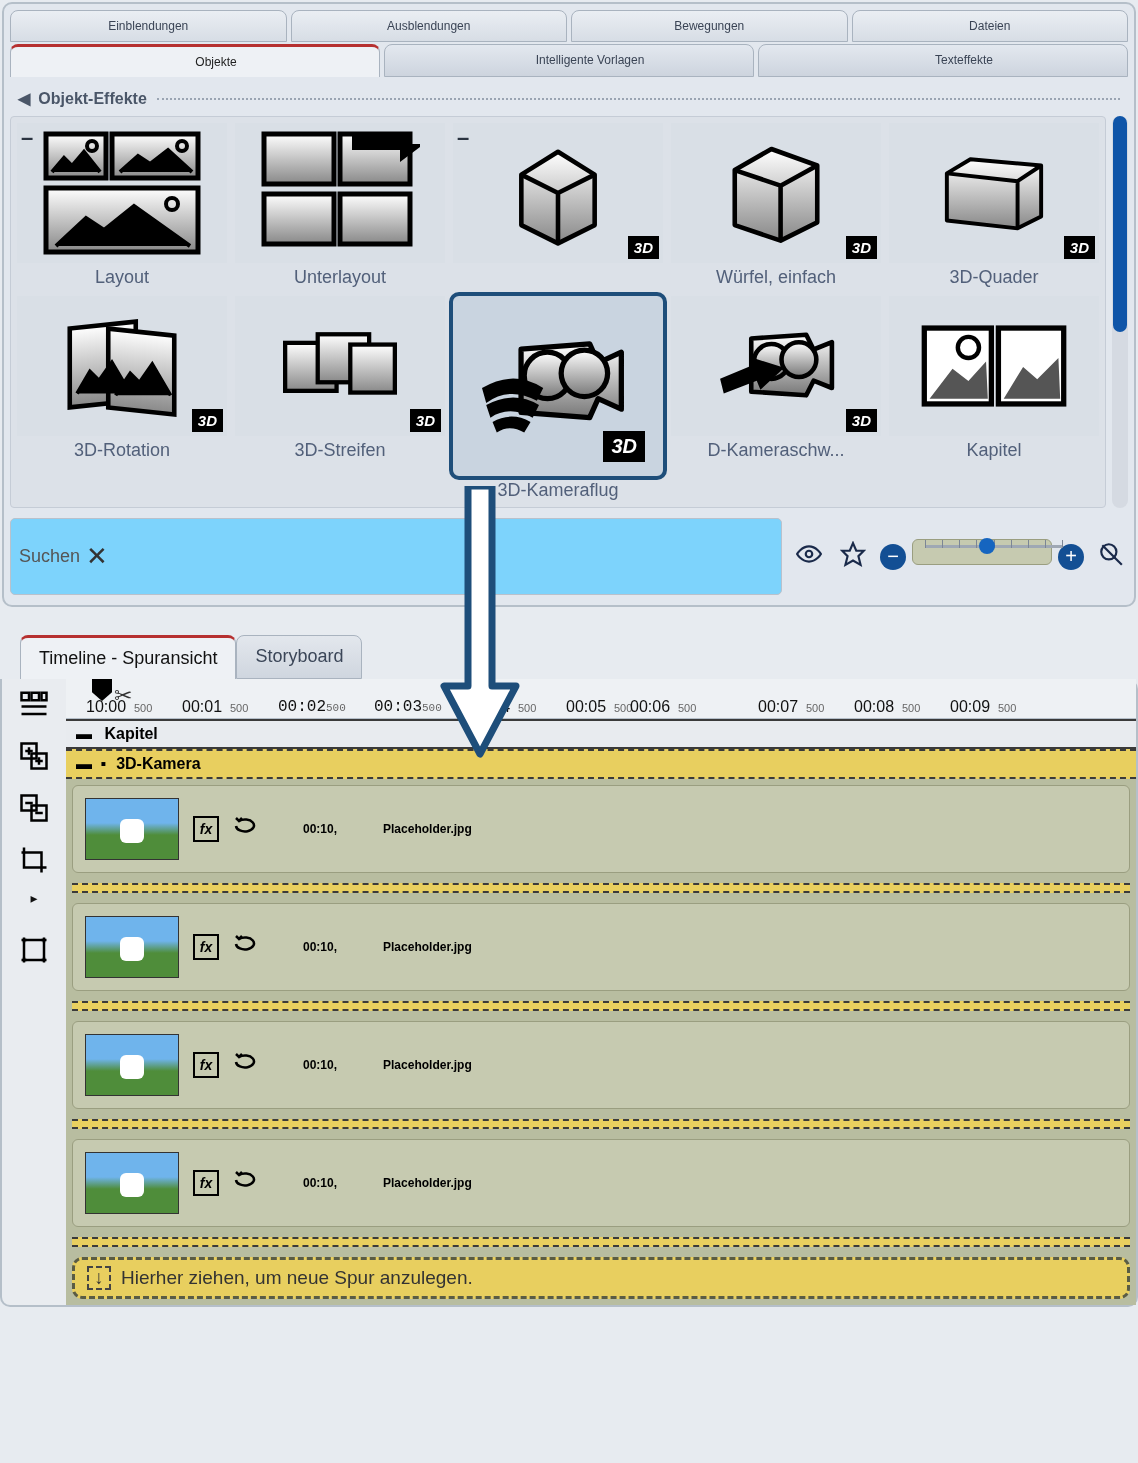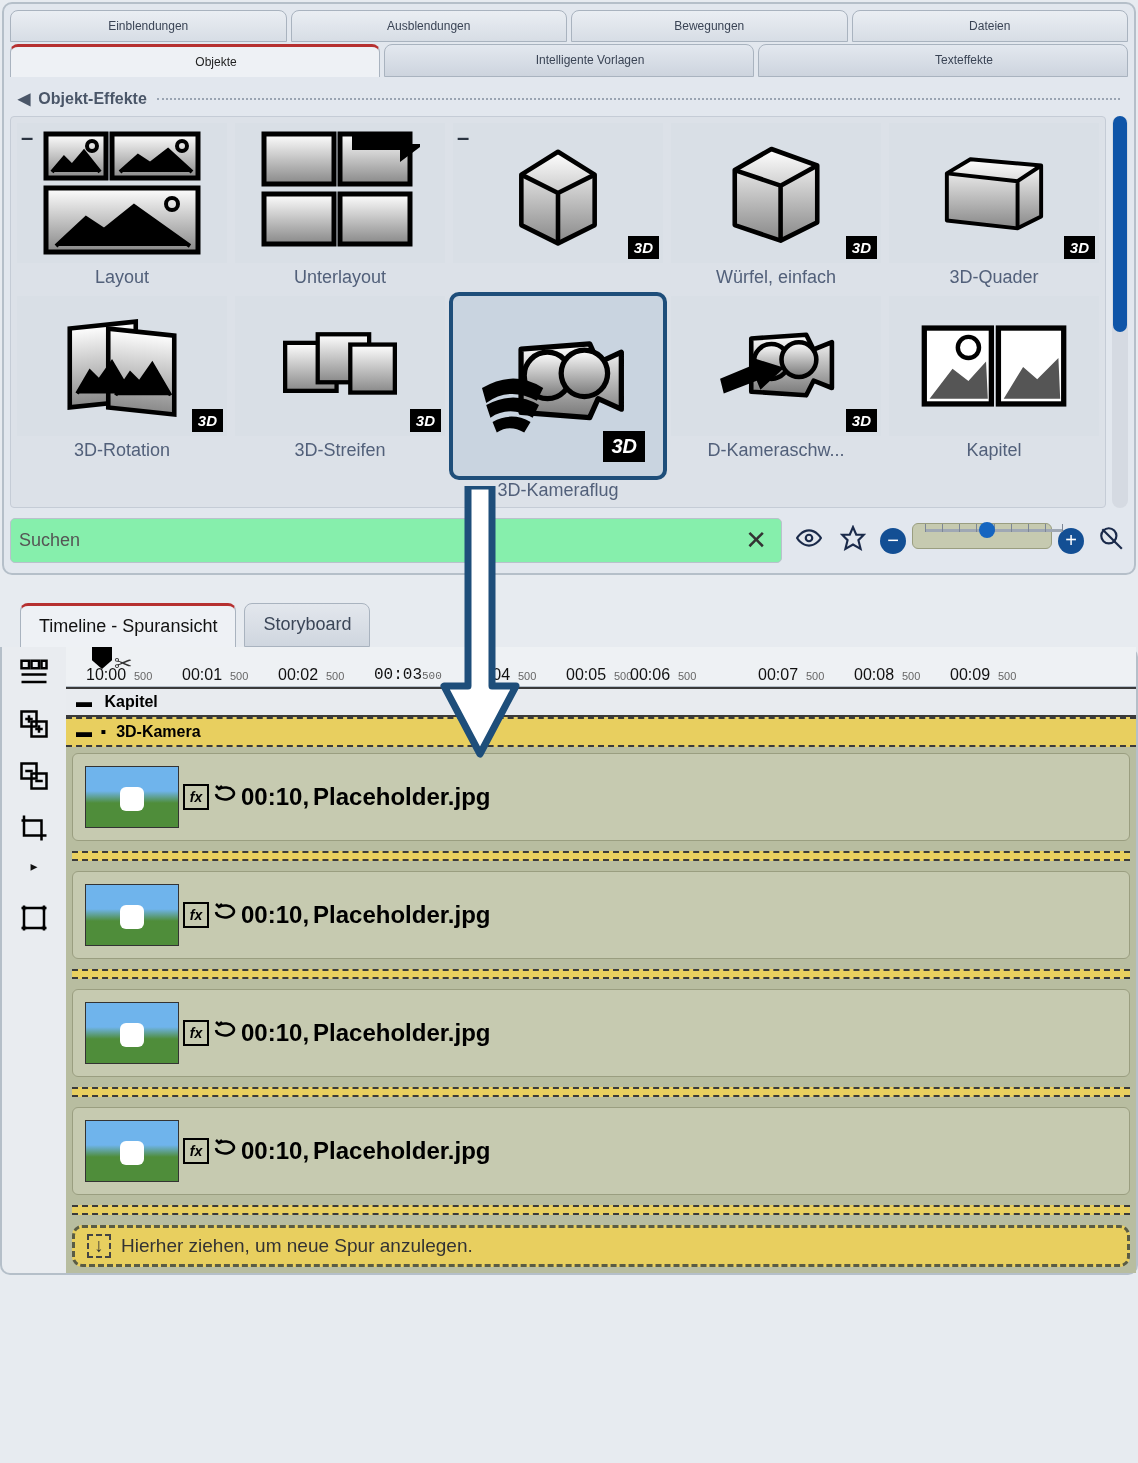--- a/index.html
+++ b/index.html
@@ -29,37 +29,37 @@
   
   .gallery-item { text-align: center; padding: 4px; cursor: pointer; }
   .gallery-item .thumb-box { width: 100%; height: 140px; background: #d9dfe6; display: flex; align-items: center; justify-content: center; position: relative; }
   .gallery-item .label { color: #52607a; font-size: 18px; margin-top: 4px; white-space: nowrap; overflow: hidden; text-overflow: ellipsis; }
   .gallery-item.selected .thumb-box { outline: 4px solid #1e4e7a; border-radius: 6px; background: #c9d4e0; }
   .badge-3d { position: absolute; bottom: 4px; right: 4px; background: #000; color: #fff; font-style: italic; font-weight: bold; font-size: 15px; padding: 3px 6px; }
   .minus-corner { position: absolute; top: 2px; left: 4px; font-size: 22px; font-weight: bold; color: #2a3340; }
 
   
   .search-row { display: flex; align-items: center; margin-top: 10px; gap: 10px; }
-  .search-input { flex: 1; background: #86efac; border: 1px solid #b9c1cc; border-radius: 5px; padding: 6px 8px; font-size: 18px; display: flex; align-items: center; justify-content: space-between; }
+  .search-input { flex: 1; background: #7dd3fc; border: 1px solid #b9c1cc; border-radius: 5px; padding: 22px 8px; font-size: 18px; display: flex; align-items: center; }
   .search-input .clear { font-size: 26px; color: #333; cursor: pointer; padding: 0 6px; }
   .icon-btn { font-size: 22px; color: #2c3a55; cursor: pointer; padding: 0 4px; }
   .zoom-slider { display: flex; align-items: center; gap: 6px; }
   .zoom-slider .minus, .zoom-slider .plus { width: 26px; height: 26px; border-radius: 50%; background: #134f94; color: #fff; display: flex; align-items: center; justify-content: center; font-size: 20px; cursor: pointer; }
   .zoom-slider .track { width: 140px; height: 12px; position: relative; }
   .zoom-slider .track .line { position: absolute; top: 5px; width: 100%; height: 3px; background: #9fa8b4; }
   .zoom-slider .track .ticks { position: absolute; top: 0; width: 100%; display: flex; justify-content: space-between; }
   .zoom-slider .track .ticks span { width: 1px; height: 8px; background: #7c8695; display: block; }
   .zoom-slider .track .knob { position: absolute; top: -2px; left: 48%; width: 16px; height: 16px; background: #1565c0; border-radius: 50%; }
 
   
   .drag-arrow { position: absolute; left: 440px; top: 484px; width: 80px; height: 280px; pointer-events: none; z-index: 50; }
 
   
   .bottom-panel { margin-top: 28px; }
-  .bottom-tabs { display: flex; gap: 8px; margin-left: 20px; }
+  .bottom-tabs { display: flex; gap: 0; margin-left: 20px; }
   .bottom-tab { padding: 10px 18px; background: linear-gradient(#e3e7ed,#cfd6df); border: 1px solid #a9b3bf; border-radius: 8px 8px 0 0; color: #3b4658; font-size: 18px; cursor: pointer; }
   .bottom-tab.active { background: #eef1f5; border-bottom: none; border-top: 3px solid #b63030; color: #111; }
 
   .timeline-area { display: flex; background: #e9ecf0; border: 2px solid #b5bfc9; border-top: none; border-radius: 0 10px 10px 10px; }
   .side-tools { width: 64px; display: flex; flex-direction: column; align-items: center; padding-top: 8px; gap: 18px; }
   .side-tools .tool { width: 34px; height: 34px; display: flex; align-items: center; justify-content: center; font-size: 26px; color: #111; cursor: pointer; }
 
   .timeline-main { flex: 1; }
   .ruler { height: 40px; background: #eef1f4; border-bottom: 1px solid #b5bfc9; display: flex; align-items: flex-end; position: relative; font-size: 13px; color: #333; }
   .ruler .playhead { position: absolute; left: 26px; top: 0; width: 20px; height: 22px; background: #000; clip-path: polygon(0 0,100% 0,100% 60%,50% 100%,0 60%); }
@@ -68,27 +68,27 @@
   .ruler .mark .big { font-size: 16px; color: #111; }
   .ruler .mark .small { font-size: 11px; color: #666; position: absolute; left: 48px; bottom: 2px; }
 
   .chapter-row { background: #e8ebef; border-top: 2px solid #3a3a3a; border-bottom: 2px solid #3a3a3a; padding: 4px 10px; font-weight: 700; }
   .chapter-row .collapse { font-size: 16px; margin-right: 8px; }
 
   .kamera-row { background: #e8cf5f; border-top: 2px dashed #3a3a3a; border-bottom: 2px dashed #3a3a3a; padding: 4px 10px; font-weight: 700; display: flex; align-items: center; }
   .kamera-row .collapse { font-size: 16px; margin-right: 8px; letter-spacing: 2px; }
 
   .tracks { padding: 6px 6px 6px 6px; background: #b8bda0; }
-  .track { background: #c6cab0; border: 1px solid #9a9e80; border-radius: 6px; margin-bottom: 10px; padding: 12px 12px; display: flex; align-items: center; gap: 4px; }
+  .track { background: #c6cab0; border: 1px solid #9a9e80; border-radius: 6px; margin-bottom: 10px; padding: 12px 12px; display: flex; align-items: center; gap: 14px; }
   .track .thumb { width: 94px; height: 62px; border: 1px solid #333; background: linear-gradient(#6fb4ec 40%, #4f8d3a 60%); position: relative; }
   .track .thumb::after { content: ""; position: absolute; bottom: 16px; left: 34px; width: 24px; height: 24px; background: #fff; border-radius: 6px; }
   .track .thumb .cam { position: absolute; bottom: 18px; left: 38px; width: 16px; height: 16px; border: 2px solid #333; border-radius: 50%; }
   .track .fx { width: 26px; height: 26px; border: 2px solid #000; display: flex; align-items: center; justify-content: center; font-style: italic; font-weight: bold; font-size: 14px; }
   .track .loop { font-size: 22px; }
-  .track .text { font-size: 24px; font-weight: 600; }
+  .track .text { font-size: 12px; font-weight: 600; margin-left: 32px; }
 
   .yellow-divider { height: 10px; background: #e8cf5f; border-top: 2px dashed #3a3a3a; border-bottom: 2px dashed #3a3a3a; margin: 0 0 10px 0; }
   
   .drop-hint { border: 3px dashed #5a5c44; border-radius: 10px; padding: 6px 12px; background: #e8cf5f; display: flex; align-items: center; gap: 10px; font-size: 19px; color: #333; }
   .drop-hint .dl { width: 24px; height: 24px; border: 2px dashed #444; display: flex; align-items: center; justify-content: center; }
 
   .relative-wrap { position: relative; }
 
   
   .cube-svg { width: 110px; height: 110px; }
@@ -404,21 +404,21 @@
       </div>
     </div>
 
     <div class="timeline-main">
       <div class="ruler">
         <div class="playhead"></div>
         <span class="scissors">✂</span>
         <div id="ruler-marks"></div>
       <div class="mark" style="left: 20px;"><span class="big">10:00</span><span class="small">500</span></div>
             <div class="mark" style="left: 116px;"><span class="big">00:01</span><span class="small">500</span></div>
-            <div class="mark" style="left: 212px;"><span class="big">00:02</span><span class="small">500</span></div>
+            <div class="mark" style="left: 212px; font-family: Liberation Mono, monospace;"><span class="big">00:02</span><span class="small">500</span></div>
             <div class="mark" style="left: 308px; font-family: Liberation Mono, monospace;"><span class="big">00:03</span><span class="small">500</span></div>
             <div class="mark" style="left: 404px;"><span class="big">00:04</span><span class="small">500</span></div>
             <div class="mark" style="left: 500px;"><span class="big">00:05</span><span class="small">500</span></div>
             <div class="mark" style="left: 564px;"><span class="big">00:06</span><span class="small">500</span></div>
             <div class="mark" style="left: 692px;"><span class="big">00:07</span><span class="small">500</span></div>
             <div class="mark" style="left: 788px;"><span class="big">00:08</span><span class="small">500</span></div>
             <div class="mark" style="left: 884px;"><span class="big">00:09</span><span class="small">500</span></div>
           </div>
 
       <div class="chapter-row">

